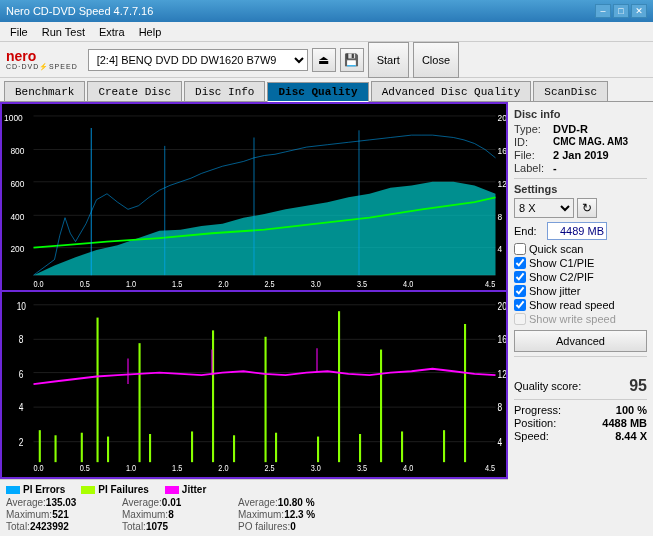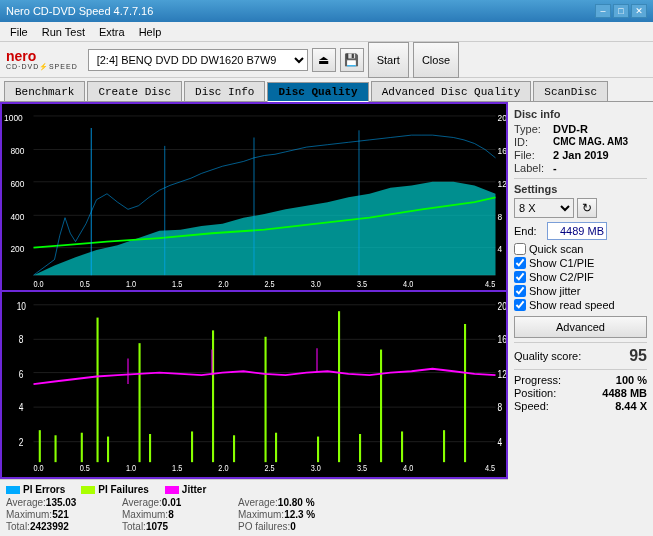--- a/index.html
+++ b/index.html
@@ -239,21 +239,21 @@
       border: 1px solid #999;
       background: linear-gradient(to bottom, #f8f8f8, #e0e0e0);
       cursor: pointer;
       margin-top: 3px;
     }
 
     .quality-row {
       display: flex;
       justify-content: space-between;
       align-items: center;
-      margin-top: 4px;
+      margin-top: 20px;
       font-size: 11px;
     }
     .quality-score {
       font-size: 16px;
       font-weight: bold;
       color: #333;
     }
 
     .progress-section {
       margin-top: 4px;
@@ -588,20 +588,24 @@
       <span>Show C2/PIF</span>
     </div>
     <div class="checkbox-row">
       <input type="checkbox" checked="" style="">
       <span>Show jitter</span>
     </div>
     <div class="checkbox-row">
       <input type="checkbox" checked="" style="">
       <span>Show read speed</span>
     </div>
+    <div class="checkbox-row">
+      <input type="checkbox" disabled="" style="">
+      <span style="color:#999;">Show write speed</span>
+    </div>
 
     <button class="advanced-btn">Advanced</button>
 
     <hr class="divider">
 
     <div class="quality-row">
       <span>Quality score:</span>
       <span class="quality-score">95</span>
     </div>
 

